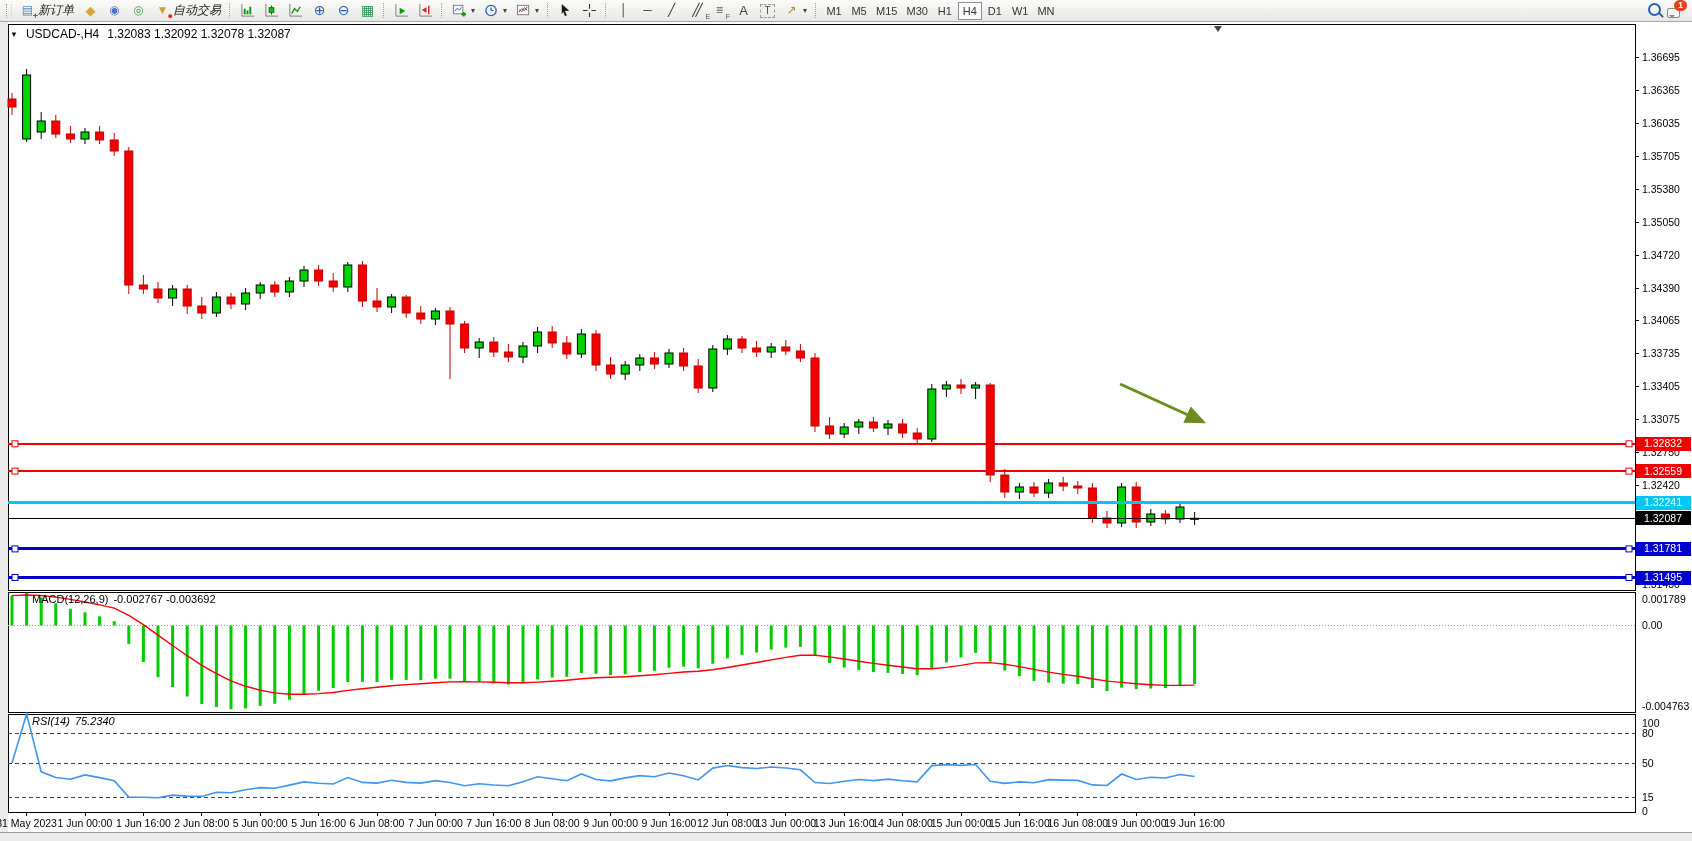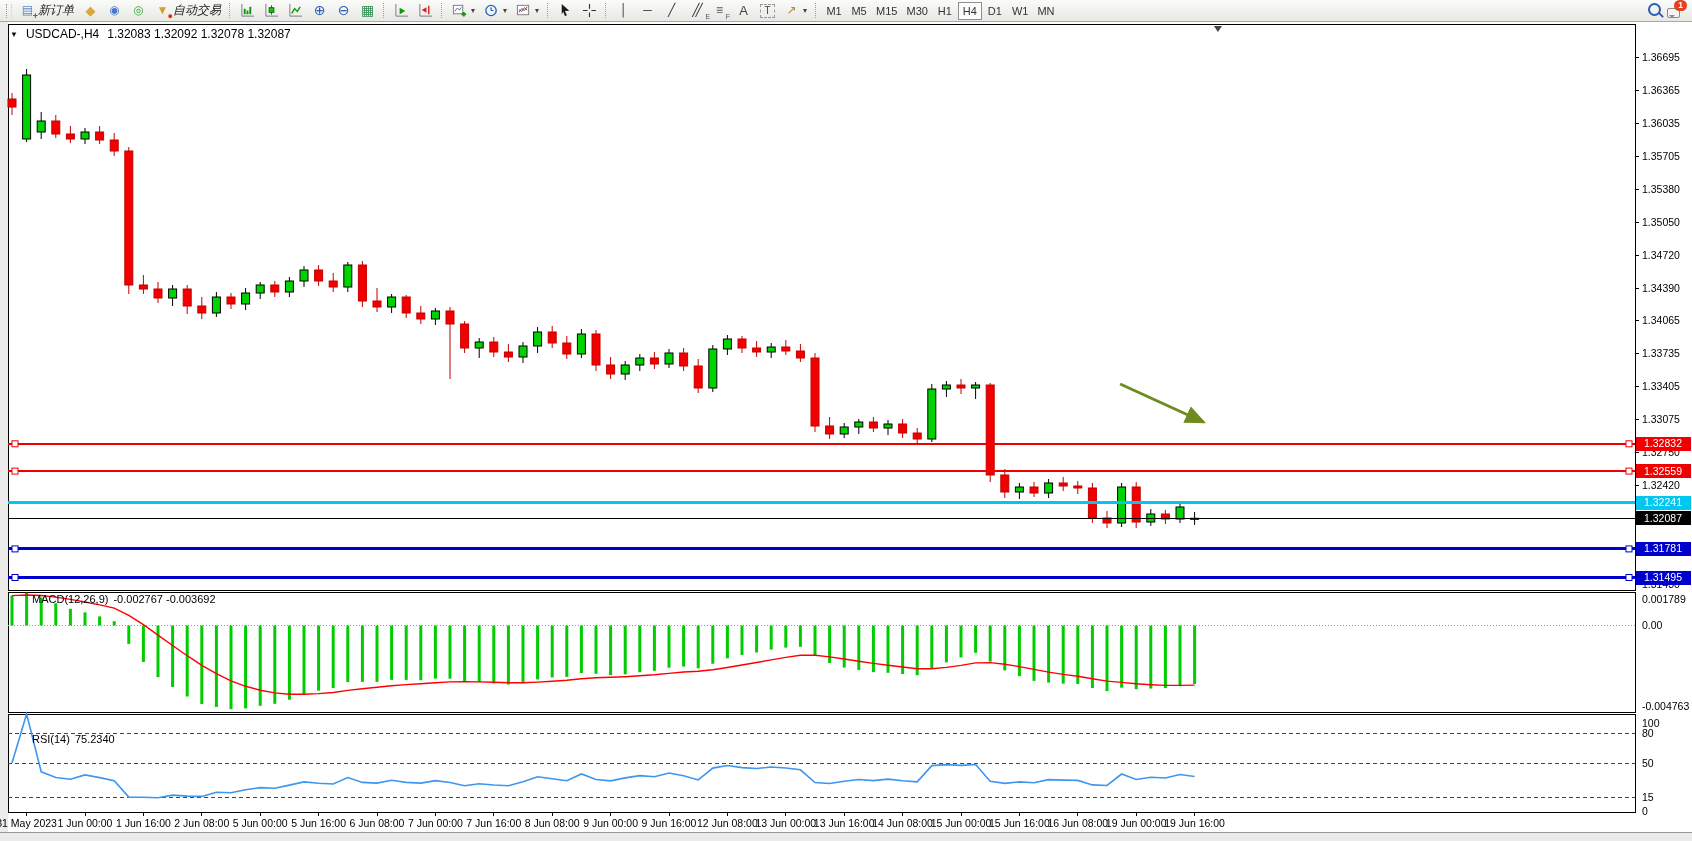--- a/index.html
+++ b/index.html
@@ -28,21 +28,21 @@
   .bubble::after{content:"";position:absolute;left:1px;bottom:-4px;border:3px solid transparent;border-top-color:#8a8a8a;}
   .badge{position:absolute;right:-2px;top:-3px;min-width:11px;height:11px;border-radius:6px;background:#e8401c;color:#fff;
     font-size:8.5px;font-weight:bold;text-align:center;line-height:11px;padding:0 1px;}
   
   .chart-area{position:relative;width:1692px;height:819px;background:#fff;}
   #plot{position:absolute;left:0;top:0;}
   .chart-title{position:absolute;left:10px;top:5px;font-size:12px;color:#000;display:flex;gap:8px;align-items:center;}
   .chart-title .tri{font-size:8px;color:#111;}
   .pane-label{position:absolute;left:11px;font-size:11px;color:#000;display:flex;gap:5px;margin-left:21px;}
   .pane-label.macd{top:571px;}
-  .pane-label.rsi{top:711px;}
+  .pane-label.rsi{top:693px;font-style:italic;}
   svg text{font-family:"Liberation Sans",sans-serif;}
 </style>
 </head>
 <body>
 
 <div class="toolbar">
   <span class="grip"></span>
 
   <button class="tbtn">
     <i class="gly" style="color:#5b87c5"><span>▤</span><span class="ov" style="color:#0a9a0a">+</span></i>

